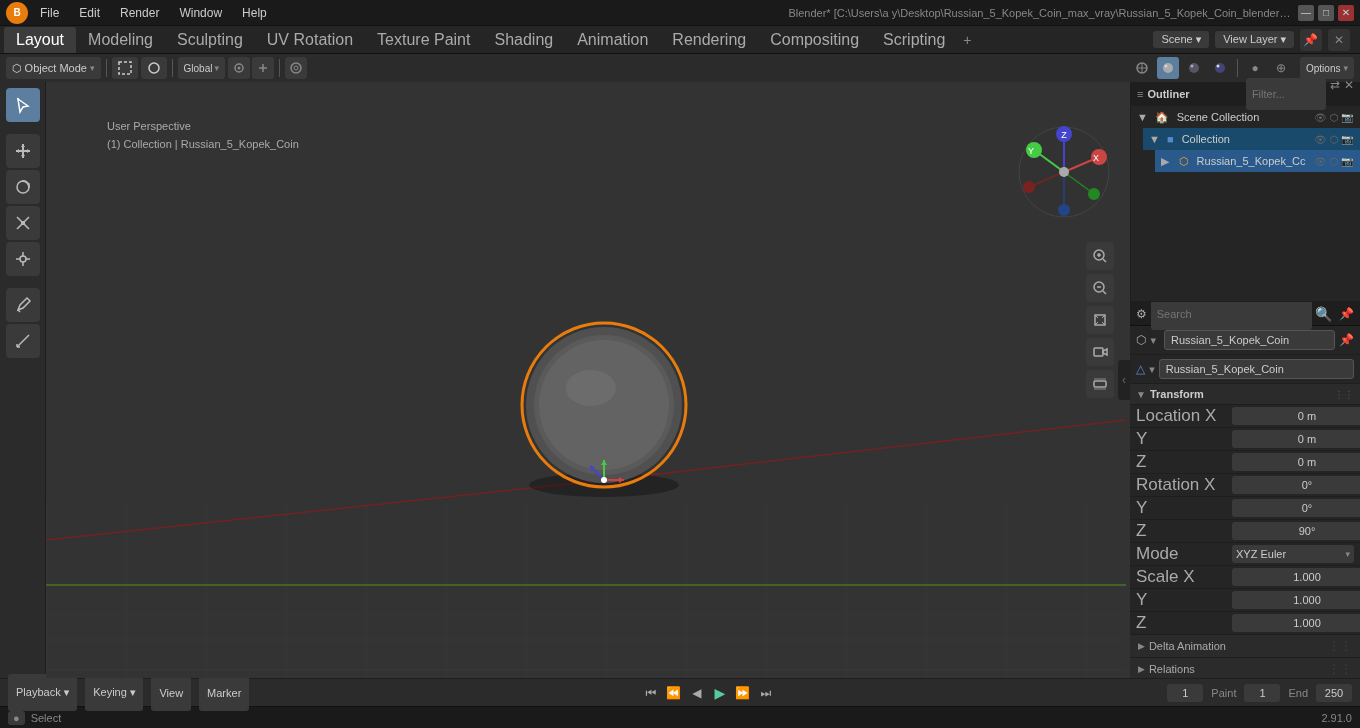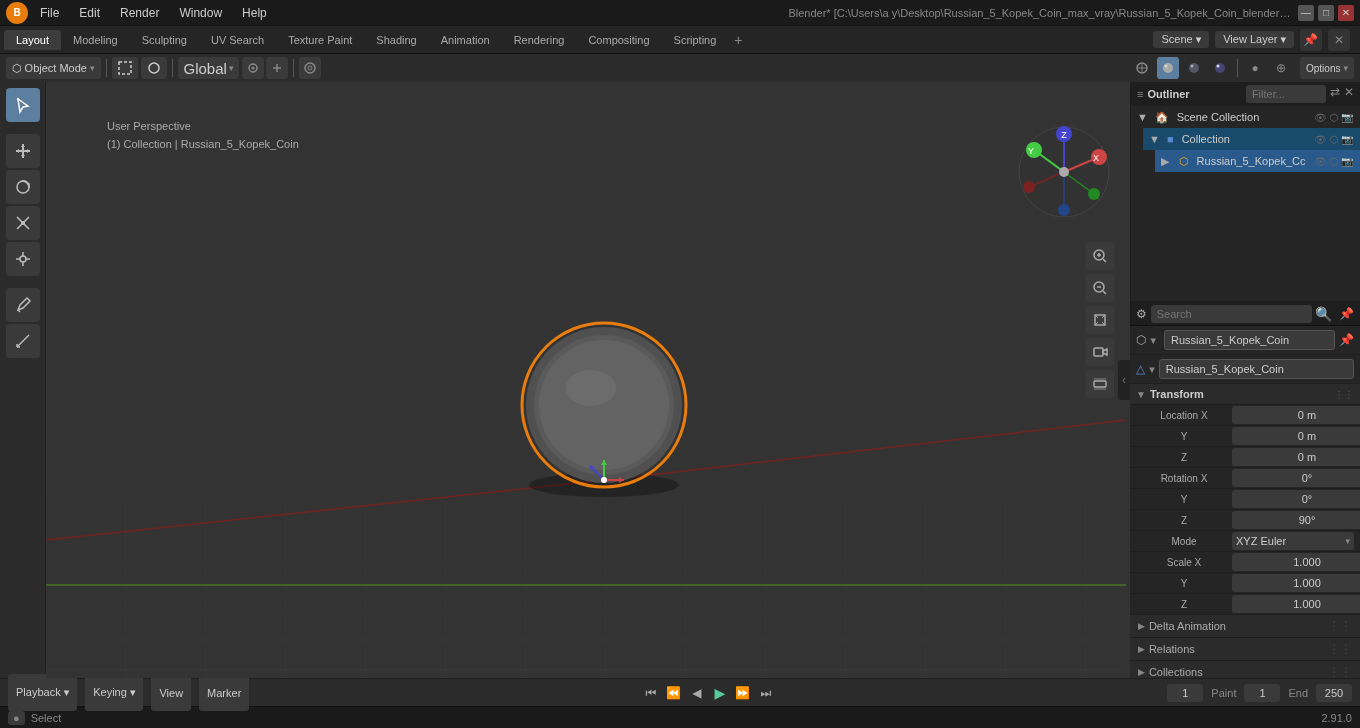--- a/index.html
+++ b/index.html
@@ -47,21 +47,21 @@
       background: #252525;
       height: 28px;
       padding: 0 4px;
       border-bottom: 1px solid #111;
     }
     .workspace-tab {
       padding: 4px 12px;
       color: #aaa;
       cursor: pointer;
       border-radius: 3px 3px 0 0;
-      font-size: 11px;
+      font-size: 16px;
       white-space: nowrap;
     }
     .workspace-tab.active {
       background: #3c3c3c;
       color: #fff;
     }
     .tab-add-btn {
       padding: 2px 6px;
       color: #888;
       cursor: pointer;
@@ -215,21 +215,21 @@
       border-bottom: 1px solid #111;
     }
     .props-search {
       flex: 1;
       background: #3a3a3a;
       border: none;
       border-radius: 3px;
       padding: 2px 6px;
       color: #ccc;
       font-size: 11px;
-      height: 18px;
+      height: 32px;
     }
 
     
     #obj-name-row {
       display: flex;
       align-items: center;
       padding: 4px 6px;
       gap: 4px;
       border-bottom: 1px solid #1e1e1e;
     }
@@ -263,23 +263,22 @@
     .prop-row {
       display: flex;
       align-items: center;
       padding: 1px 6px;
       min-height: 20px;
       border-bottom: 1px solid #1e1e1e;
     }
     .prop-label {
       width: 96px;
       color: #aaa;
-      font-size: 10px;
+      font-size: 17px;
       flex-shrink: 0;
-      text-align: center;
     }
     .prop-input-group {
       flex: 1;
       display: flex;
       gap: 2px;
     }
     .prop-input {
       flex: 1;
       background: #3a3a3a;
       border: none;
@@ -458,21 +457,21 @@
     <div style="width:16px;height:16px;background:#555;border-radius:2px;display:flex;align-items:center;justify-content:center;cursor:pointer;color:#ccc;font-size:10px;">—</div>
     <div style="width:16px;height:16px;background:#555;border-radius:2px;display:flex;align-items:center;justify-content:center;cursor:pointer;color:#ccc;font-size:10px;">□</div>
     <div style="width:16px;height:16px;background:#933;border-radius:2px;display:flex;align-items:center;justify-content:center;cursor:pointer;color:#ccc;font-size:10px;">✕</div>
   </div>
 </div>
 
 <div id="workspace-tabs">
   <div class="workspace-tab active">Layout</div>
   <div class="workspace-tab">Modeling</div>
   <div class="workspace-tab">Sculpting</div>
-  <div class="workspace-tab">UV Search</div>
+  <div class="workspace-tab">UV Rotation</div>
   <div class="workspace-tab">Texture Paint</div>
   <div class="workspace-tab">Shading</div>
   <div class="workspace-tab">Animation</div>
   <div class="workspace-tab">Rendering</div>
   <div class="workspace-tab">Compositing</div>
   <div class="workspace-tab">Scripting</div>
   <div class="tab-add-btn">+</div>
   <div class="tab-spacer"></div>
   <div class="tab-right-controls">
     <div class="tab-right-btn">
@@ -501,21 +500,21 @@
       </svg>
   </div>
   <div class="vp-tool-btn">
     <svg width="14" height="14" viewBox="0 0 14 14" fill="none">
         <circle cx="7" cy="7" r="5" stroke="#ccc" stroke-width="1.5" fill="none"></circle>
       </svg>
   </div>
   <div style="width:1px;height:18px;background:#555;margin:0 2px;"></div>
 
   <div class="transform-orientation">
-    <span style="color:#ccc;font-size:15px;text-align:center;">Global</span>
+    <span style="color:#ccc;font-size:10px;text-align:center;">Global</span>
     <span style="color:#888;font-size:9px;">▾</span>
   </div>
 
   <div class="snap-icons">
     <div class="snap-btn">
       <svg width="12" height="12" viewBox="0 0 12 12" fill="none">
           <circle cx="6" cy="6" r="4" stroke="#888" stroke-width="1.5"></circle>
           <circle cx="6" cy="6" r="1.5" fill="#888"></circle>
         </svg>
     </div>

